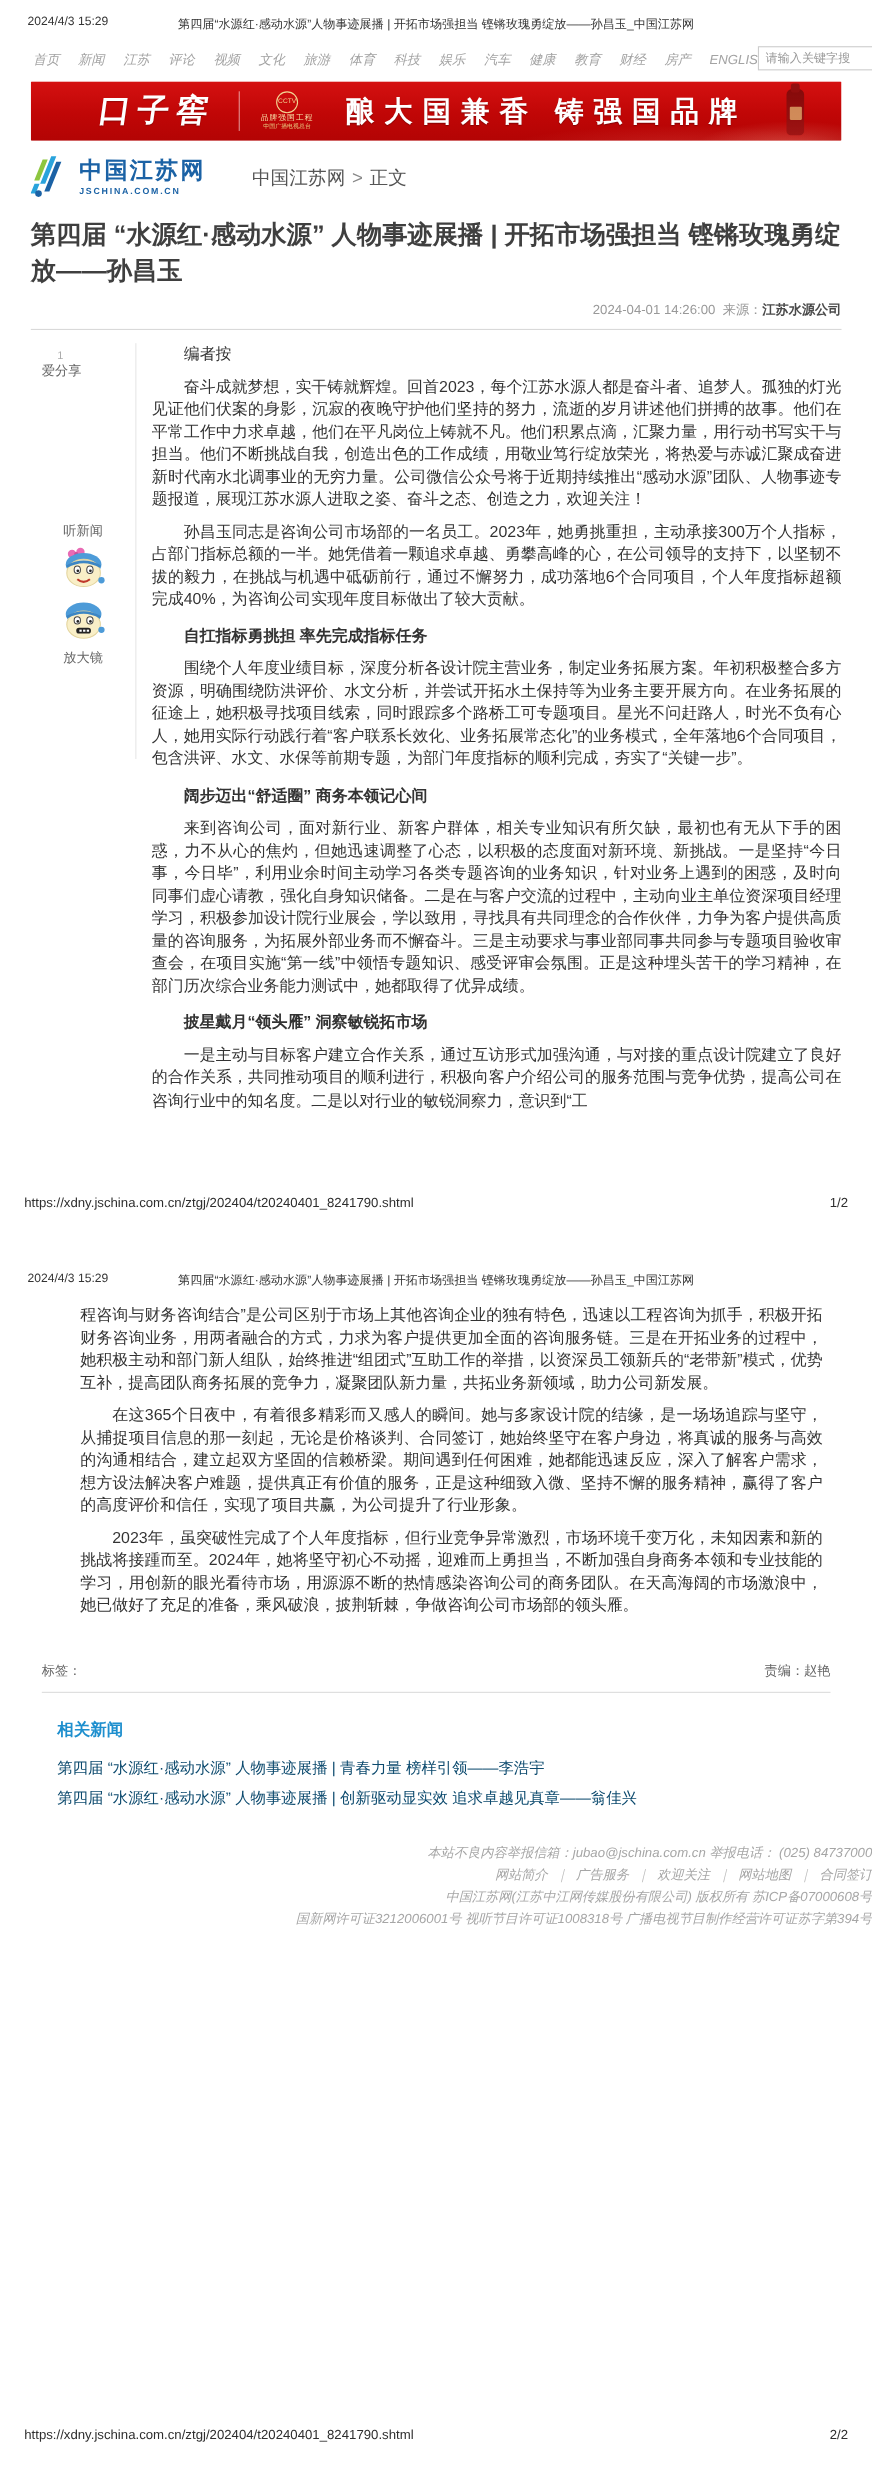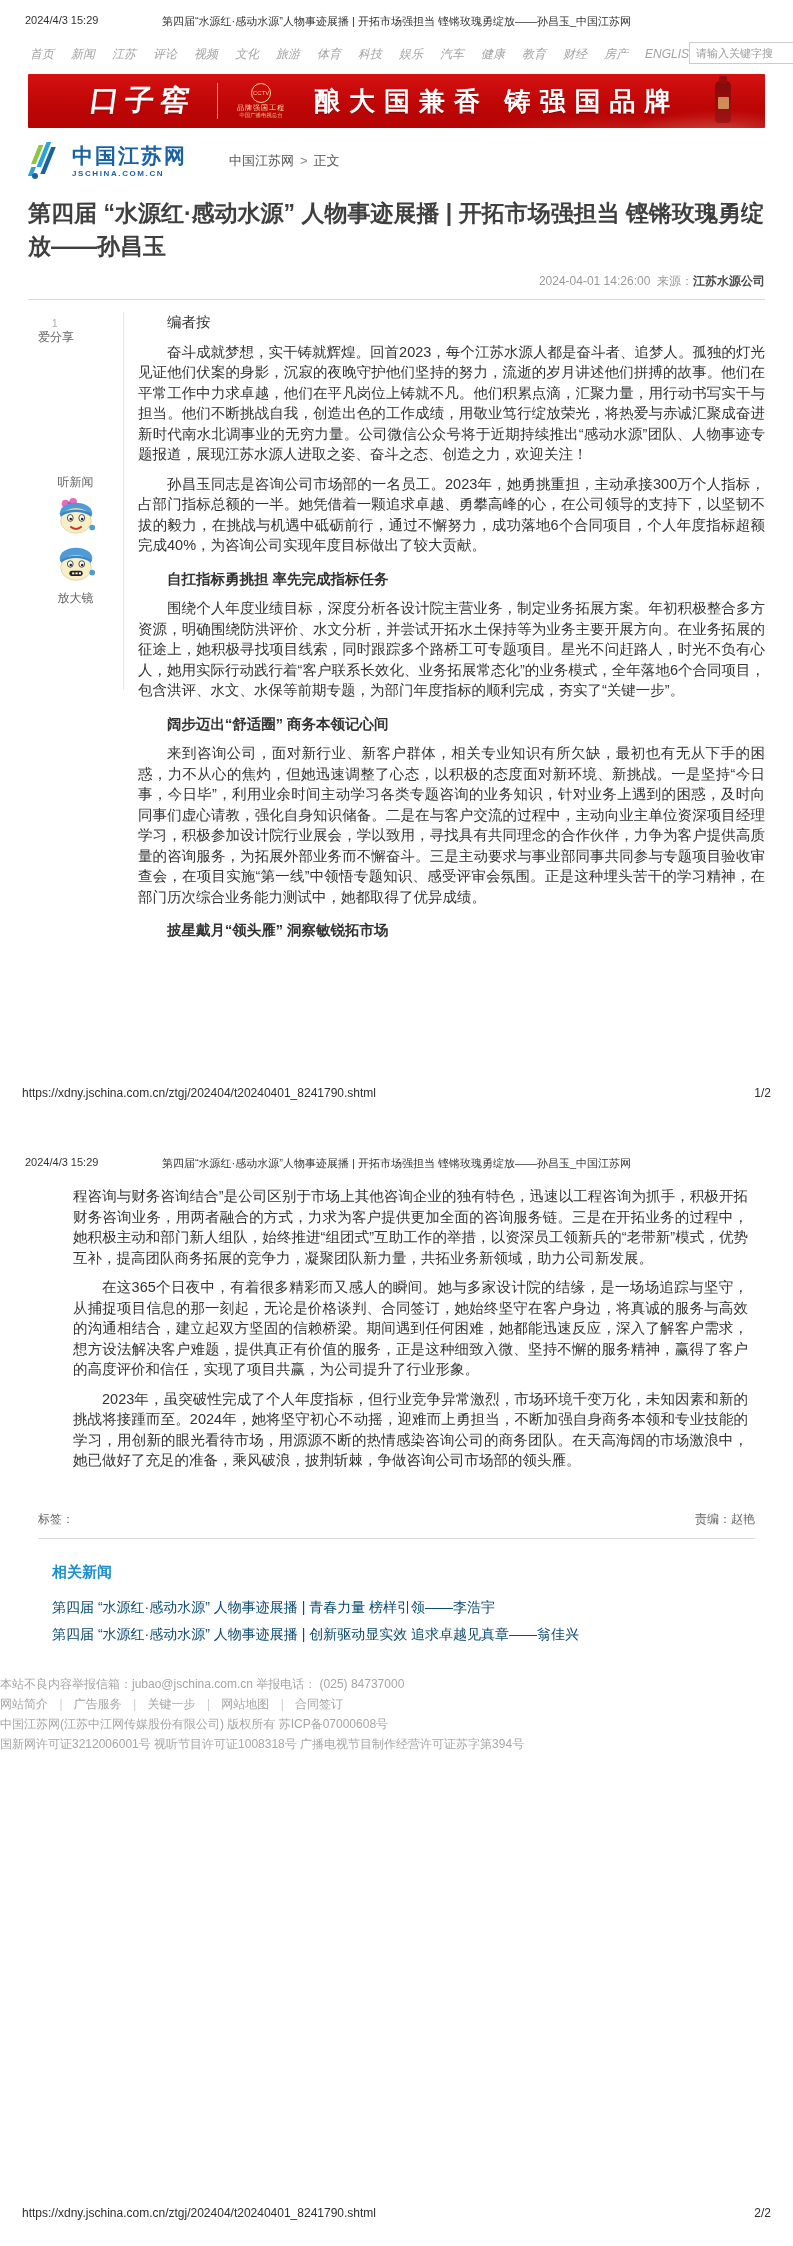--- a/index.html
+++ b/index.html
@@ -39,21 +39,21 @@
   .bottle{position:absolute;right:34px;top:7px;width:16px;height:42px;background:linear-gradient(180deg,#7e0a0a,#9c1414);
           border-radius:5px 5px 4px 4px;opacity:.9;}
   .bottle::before{content:"";position:absolute;top:-5px;left:4px;width:8px;height:8px;background:#8c0f0f;border-radius:2px;}
   .bottle::after{content:"";position:absolute;top:16px;left:2.5px;width:11px;height:12px;background:#e9c87d;opacity:.75;border-radius:1px;}
   
   .masthead{margin:13px 28px 0;display:flex;align-items:center;}
   .logo{display:flex;align-items:center;cursor:pointer;}
   .logo-txt{margin-left:8px;}
   .logo-name{font-size:21px;font-weight:bold;color:#1b62a5;letter-spacing:2px;line-height:22px;}
   .logo-dom{font-size:8px;color:#1b62a5;letter-spacing:1.6px;font-weight:bold;margin-top:2px;}
-  .crumb{margin-left:42px;font-size:13px;color:#555;}
+  .crumb{margin-left:42px;font-size:17px;color:#555;}
   .crumb a{color:#555;text-decoration:none;cursor:pointer;}
   .crumb .sep{margin:0 6px;color:#888;}
   
   .atitle{margin:16px 28px 0;font-size:23px;font-weight:bold;color:#3f3f3f;line-height:33px;}
   .ameta{margin:10px 28px 0;padding-bottom:9px;border-bottom:1px solid #d9d9d9;
          text-align:right;font-size:12px;color:#999;}
   .ameta b{color:#4a4a4a;font-weight:bold;}
   
   .content{margin:12px 28px 0;display:flex;align-items:flex-start;}
   .side{width:96px;flex:0 0 96px;height:378px;border-right:1px solid #e7e7e7;box-sizing:border-box;
@@ -71,21 +71,21 @@
   p.t-h{text-indent:2em;font-weight:bold;margin:13px 0 9px;}
   
   .page2{position:absolute;top:1142px;left:0;right:0;}
   .body2{margin:14px 45px 0 73px;}
   .tagsrow{margin:40px 38px 0;padding-bottom:10px;border-bottom:1px solid #dcdcdc;
            display:flex;justify-content:space-between;font-size:12px;color:#666;}
   .related{margin:24px 38px 0 52px;}
   .related h3{margin:0 0 12px;font-size:15px;color:#1e8fce;}
   .related .rel-item{font-size:14px;color:#0c4a6e;line-height:27px;cursor:pointer;}
   
-  .sfooter{margin-top:26px;text-align:left;font-size:12px;color:#a6a6a6;line-height:20px;}
+  .sfooter{margin-top:26px;text-align:right;font-size:12px;color:#a6a6a6;line-height:20px;font-style:italic;}
   .flinks .flink{cursor:pointer;}
   .flinks .flink + .flink::before{content:"｜";margin:0 7px;color:#bdbdbd;cursor:default;}
 </style>
 </head>
 <body>
 
 <div class="sheet">
 
   <div class="pheader">
     <span class="ptime">2024/4/3 15:29</span>
@@ -196,20 +196,21 @@
     <div class="body1">
 
     <p class="t-p">编者按</p>
         <p class="t-p">奋斗成就梦想，实干铸就辉煌。回首2023，每个江苏水源人都是奋斗者、追梦人。孤独的灯光见证他们伏案的身影，沉寂的夜晚守护他们坚持的努力，流逝的岁月讲述他们拼搏的故事。他们在平常工作中力求卓越，他们在平凡岗位上铸就不凡。他们积累点滴，汇聚力量，用行动书写实干与担当。他们不断挑战自我，创造出色的工作成绩，用敬业笃行绽放荣光，将热爱与赤诚汇聚成奋进新时代南水北调事业的无穷力量。公司微信公众号将于近期持续推出“感动水源”团队、人物事迹专题报道，展现江苏水源人进取之姿、奋斗之态、创造之力，欢迎关注！</p>
         <p class="t-p">孙昌玉同志是咨询公司市场部的一名员工。2023年，她勇挑重担，主动承接300万个人指标，占部门指标总额的一半。她凭借着一颗追求卓越、勇攀高峰的心，在公司领导的支持下，以坚韧不拔的毅力，在挑战与机遇中砥砺前行，通过不懈努力，成功落地6个合同项目，个人年度指标超额完成40%，为咨询公司实现年度目标做出了较大贡献。</p>
         <p class="t-h">自扛指标勇挑担 率先完成指标任务</p>
         <p class="t-p">围绕个人年度业绩目标，深度分析各设计院主营业务，制定业务拓展方案。年初积极整合多方资源，明确围绕防洪评价、水文分析，并尝试开拓水土保持等为业务主要开展方向。在业务拓展的征途上，她积极寻找项目线索，同时跟踪多个路桥工可专题项目。星光不问赶路人，时光不负有心人，她用实际行动践行着“客户联系长效化、业务拓展常态化”的业务模式，全年落地6个合同项目，包含洪评、水文、水保等前期专题，为部门年度指标的顺利完成，夯实了“关键一步”。</p>
         <p class="t-h">阔步迈出“舒适圈” 商务本领记心间</p>
         <p class="t-p">来到咨询公司，面对新行业、新客户群体，相关专业知识有所欠缺，最初也有无从下手的困惑，力不从心的焦灼，但她迅速调整了心态，以积极的态度面对新环境、新挑战。一是坚持“今日事，今日毕”，利用业余时间主动学习各类专题咨询的业务知识，针对业务上遇到的困惑，及时向同事们虚心请教，强化自身知识储备。二是在与客户交流的过程中，主动向业主单位资深项目经理学习，积极参加设计院行业展会，学以致用，寻找具有共同理念的合作伙伴，力争为客户提供高质量的咨询服务，为拓展外部业务而不懈奋斗。三是主动要求与事业部同事共同参与专题项目验收审查会，在项目实施“第一线”中领悟专题知识、感受评审会氛围。正是这种埋头苦干的学习精神，在部门历次综合业务能力测试中，她都取得了优异成绩。</p>
         <p class="t-h">披星戴月“领头雁” 洞察敏锐拓市场</p>
+        <p class="t-p">一是主动与目标客户建立合作关系，通过互访形式加强沟通，与对接的重点设计院建立了良好的合作关系，共同推动项目的顺利进行，积极向客户介绍公司的服务范围与竞争优势，提高公司在咨询行业中的知名度。二是以对行业的敏锐洞察力，意识到“工</p>
       </div>
   </div>
 
   <div class="pfooter" style="top:1086px;">
     <span>https://xdny.jschina.com.cn/ztgj/202404/t20240401_8241790.shtml</span>
     <span>1/2</span>
   </div>
 
   <div class="page2">
     <div class="pheader">
@@ -235,21 +236,21 @@
 
       <div class="rel-item">第四届 “水源红·感动水源” 人物事迹展播 | 青春力量 榜样引领——李浩宇</div>
           <div class="rel-item">第四届 “水源红·感动水源” 人物事迹展播 | 创新驱动显实效 追求卓越见真章——翁佳兴</div>
         </div>
     </div>
 
     <div class="sfooter">
       <div>本站不良内容举报信箱：jubao@jschina.com.cn 举报电话： (025) 84737000</div>
       <div class="flinks">
         
-      <span class="flink">网站简介</span><span class="flink">广告服务</span><span class="flink">关键一步</span><span class="flink">网站地图</span><span class="flink">合同签订</span></div>
+      <span class="flink">网站简介</span><span class="flink">广告服务</span><span class="flink">欢迎关注</span><span class="flink">网站地图</span><span class="flink">合同签订</span></div>
       <div>
 
       <div>中国江苏网(江苏中江网传媒股份有限公司) 版权所有  苏ICP备07000608号</div>
           <div>国新网许可证3212006001号  视听节目许可证1008318号  广播电视节目制作经营许可证苏字第394号</div>
         </div>
     </div>
   </div>
 
   <div class="pfooter" style="top:2206px;">
     <span>https://xdny.jschina.com.cn/ztgj/202404/t20240401_8241790.shtml</span>

